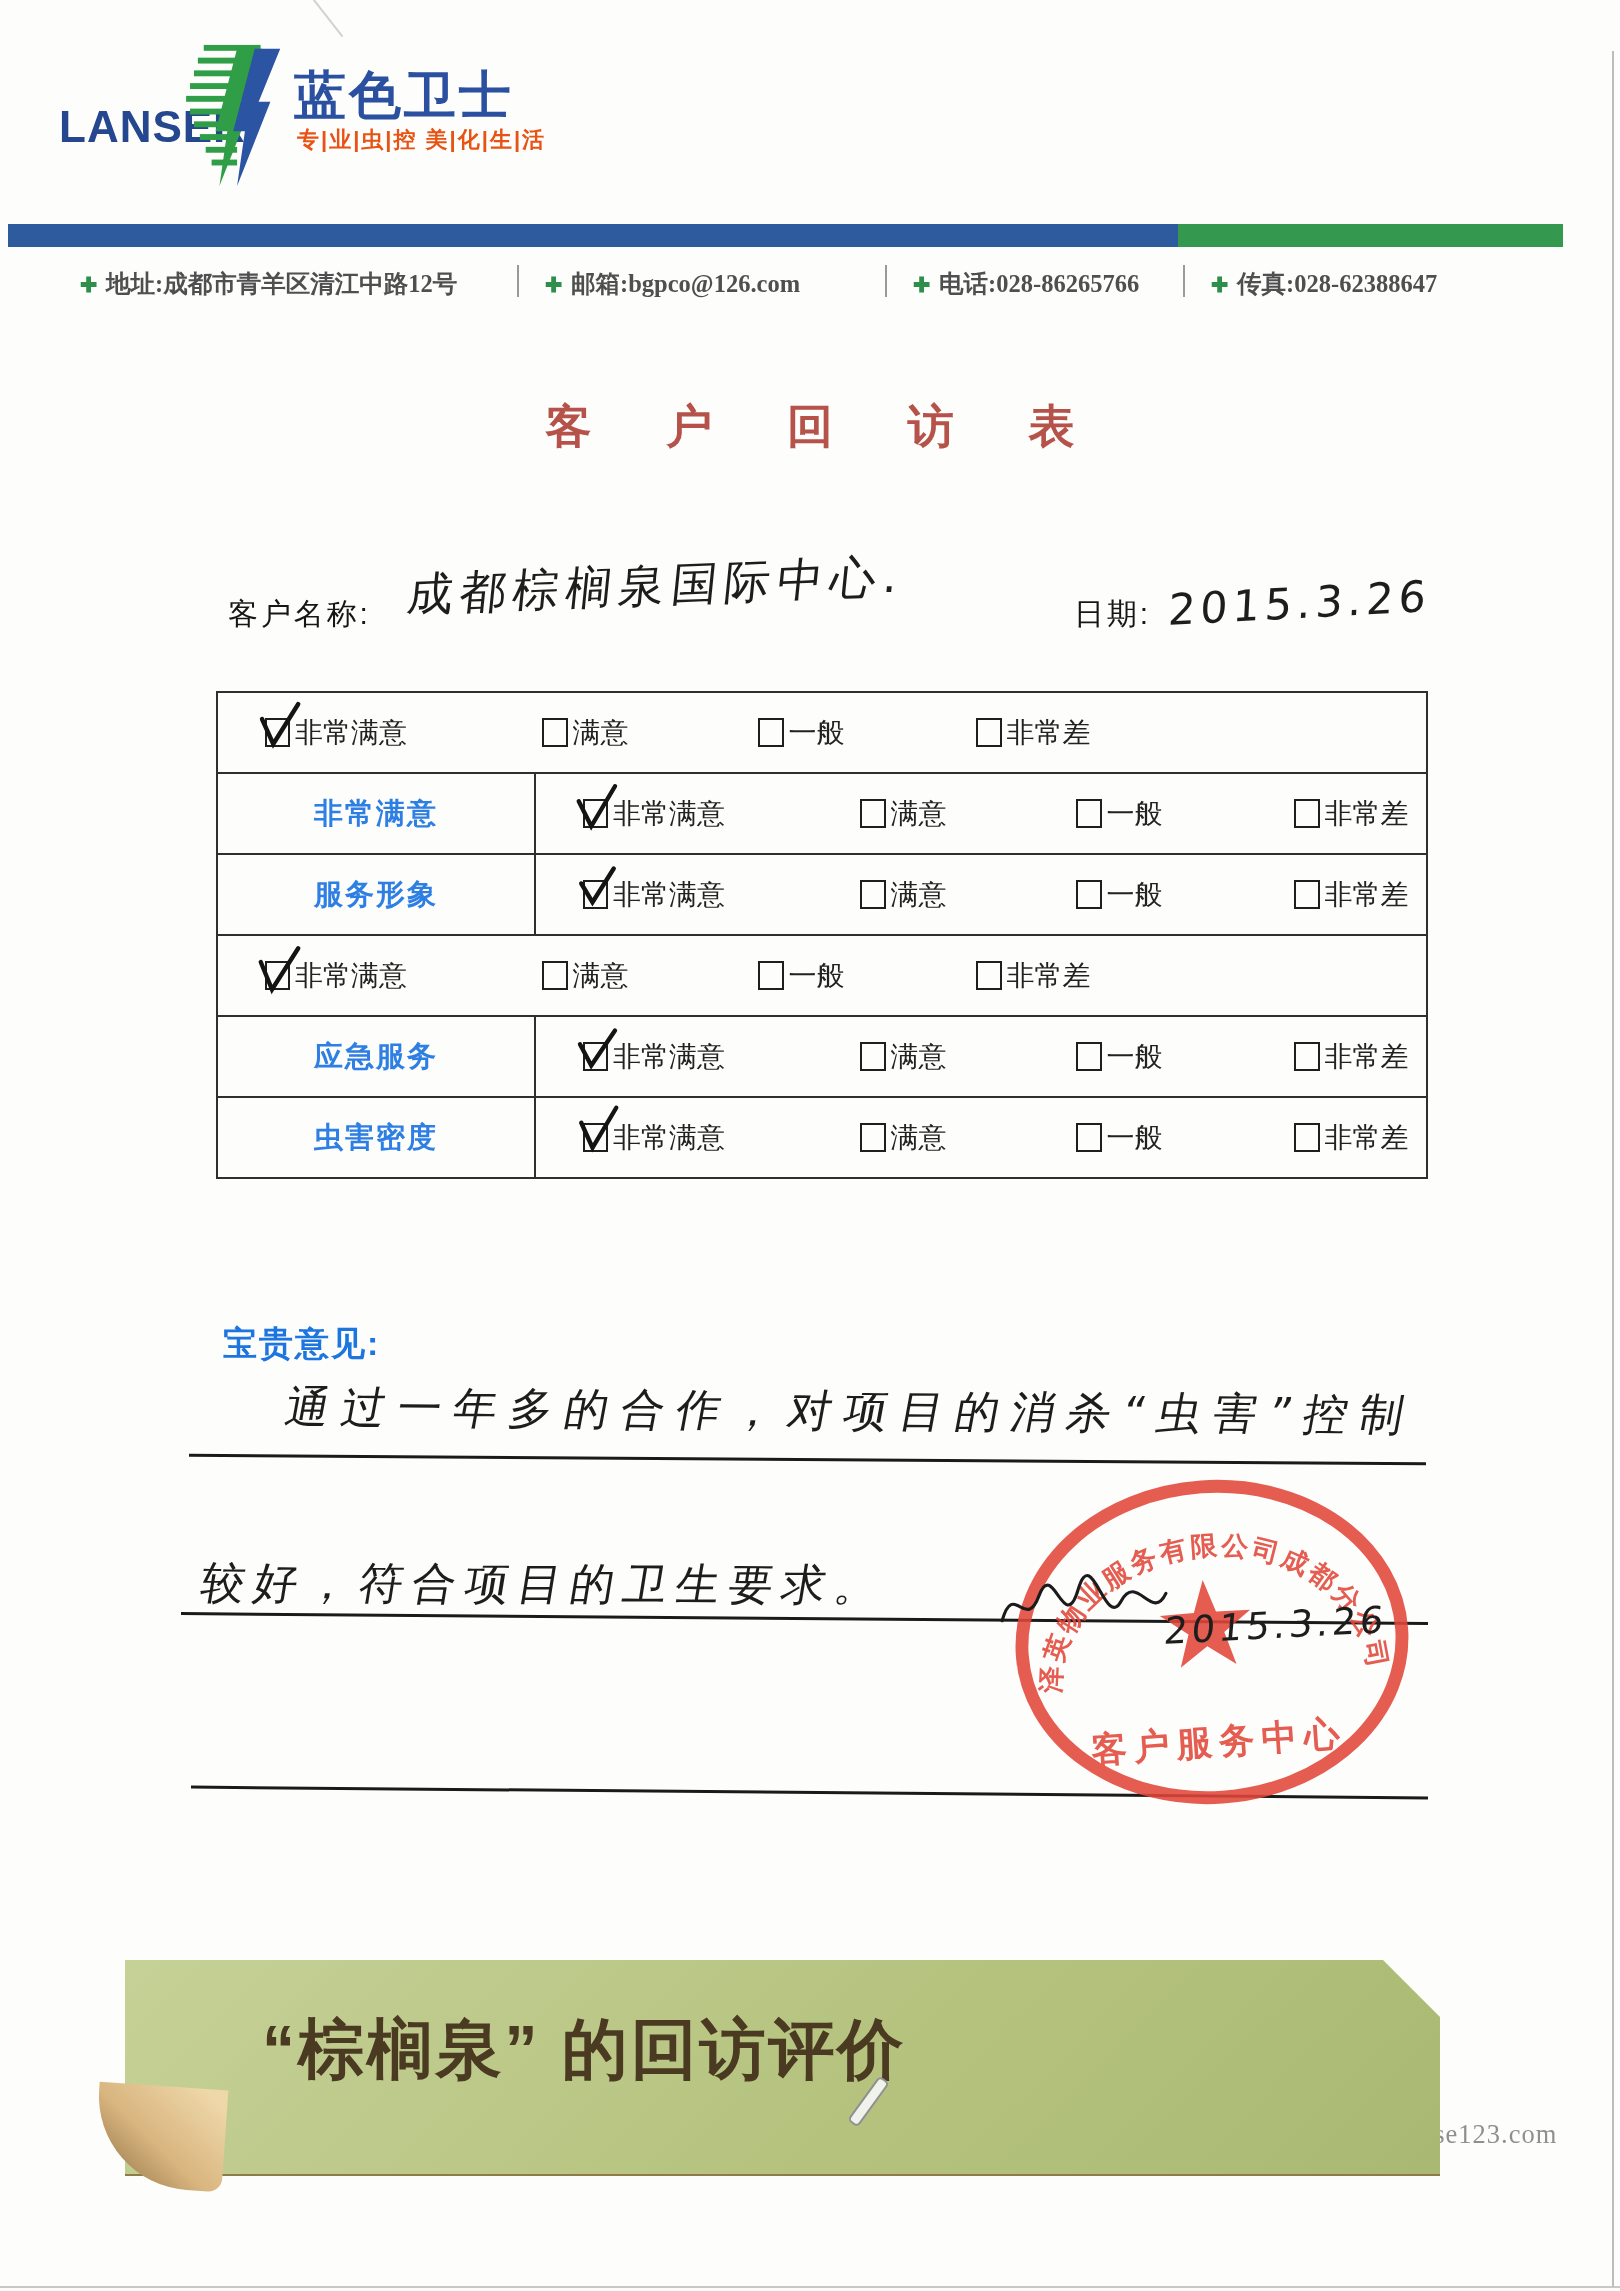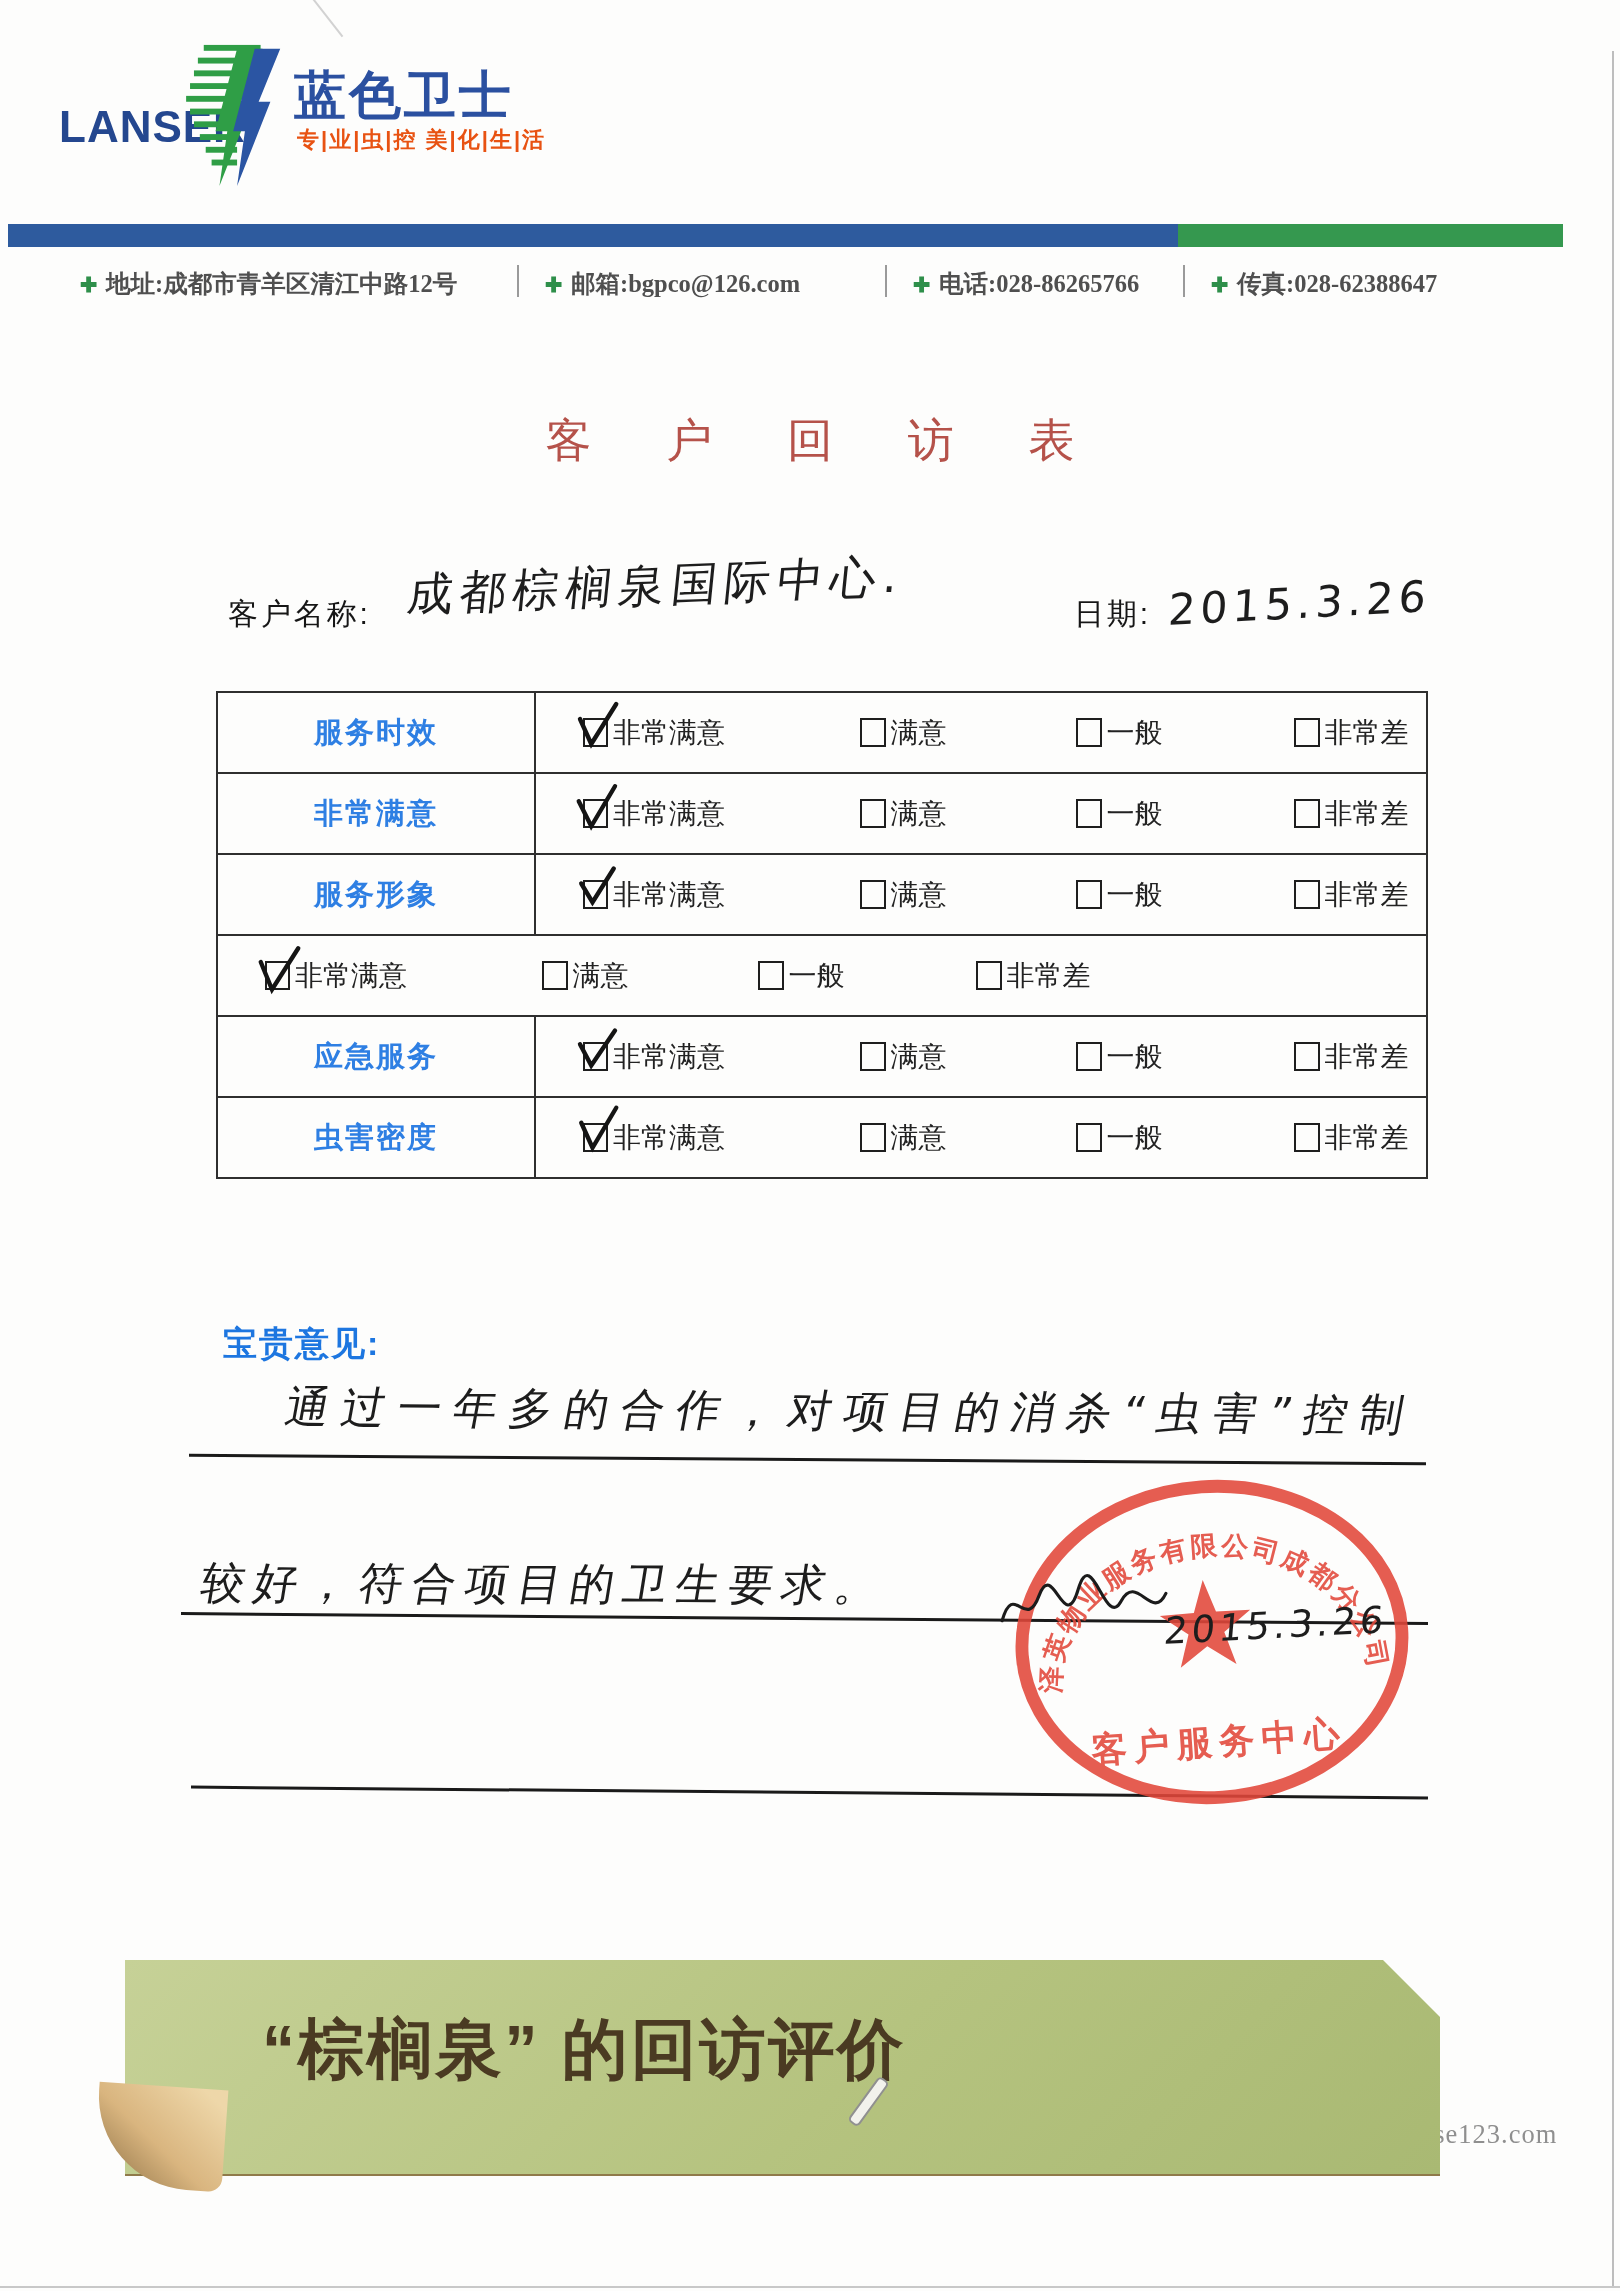--- a/index.html
+++ b/index.html
@@ -16,22 +16,22 @@
           color:#e85212;letter-spacing:2px;}
   .bar-blue{position:absolute;left:7.8px;top:224px;width:1170px;height:22.5px;background:#2e5b9e;}
   .bar-green{position:absolute;left:1178px;top:224px;width:385px;height:22.5px;background:#35984f;}
 
   .c-item{position:absolute;top:267px;font-family:"Liberation Serif",serif;font-weight:bold;
           font-size:24.5px;color:#4f4f4f;white-space:nowrap;}
   .c-item .plus{color:#2e8f4a;font-size:20.6px;margin-right:8.8px;font-family:"Liberation Sans",sans-serif;}
   .c-sep{position:absolute;top:265px;width:2px;height:32px;background:#9a9a9a;}
 
   
-  .title{position:absolute;left:0;top:410px;width:100%;text-align:center;font-size:46px;
-         font-weight:normal;color:#b5524a;letter-spacing:31px;text-indent:31px;}
+  .title{position:absolute;left:0;top:396px;width:100%;text-align:center;font-size:46px;
+         font-weight:bold;color:#b5524a;letter-spacing:31px;text-indent:31px;}
   .fname-label{position:absolute;left:228px;top:594px;font-size:30px;color:#161616;
                font-weight:500;letter-spacing:2.9px;}
   .fdate-label{position:absolute;left:1074px;top:594px;font-size:30px;color:#161616;
                font-weight:500;letter-spacing:2.9px;}
 
   .hw{position:absolute;font-family:"DejaVu Sans",sans-serif;color:#1d1d1d;white-space:nowrap;}
   .hw-name{left:407px;top:555px;font-size:46px;letter-spacing:6.9px;
            transform:rotate(-2.2deg) skewX(-8deg);}
   .hw-date{left:1168px;top:578px;font-size:43px;letter-spacing:4.9px;
            transform:rotate(-3deg) skewX(-6deg);}
@@ -129,21 +129,20 @@
 
   <div class="title">客 户 回 访 表</div>
   <div class="fname-label">客户名称:</div>
   <div class="hw hw-name">成都棕榈泉国际中心.</div>
   <div class="fdate-label">日期:</div>
   <div class="hw hw-date">2015.3.26</div>
 
   <div class="rtable">
 
     <div class="t-row">
-      <div class="t-label">服务时效</div>
       <div class="t-opts">
         <span class="opt o1">
             <span class="box"></span>
             <svg class="check" viewBox="0 0 36 40">
               <path d="M4 14 L13 34 L33 2"></path>
             </svg>
             <span>非常满意</span>
           </span>
         <span class="opt o2">
             <span class="box"></span>

